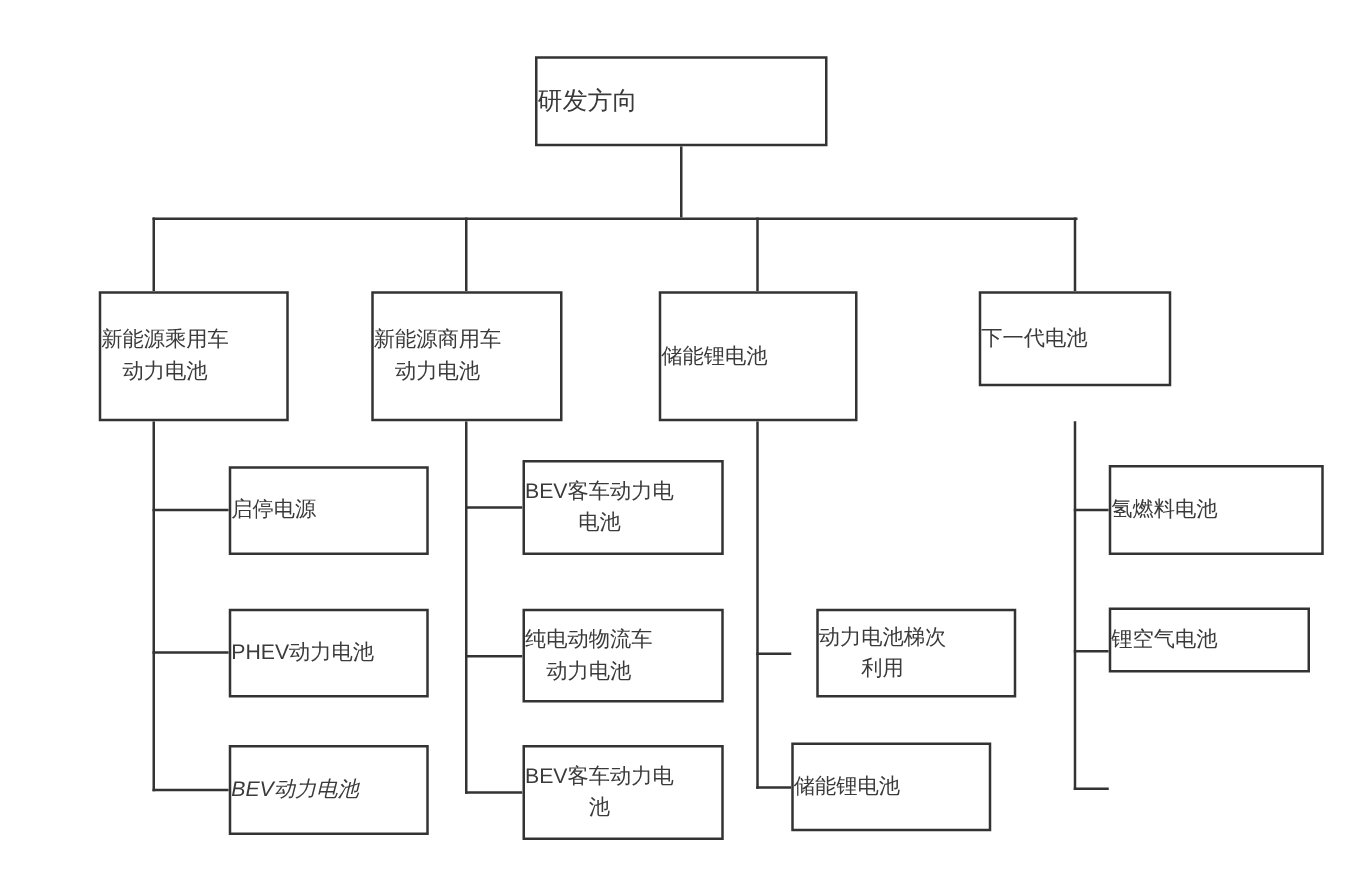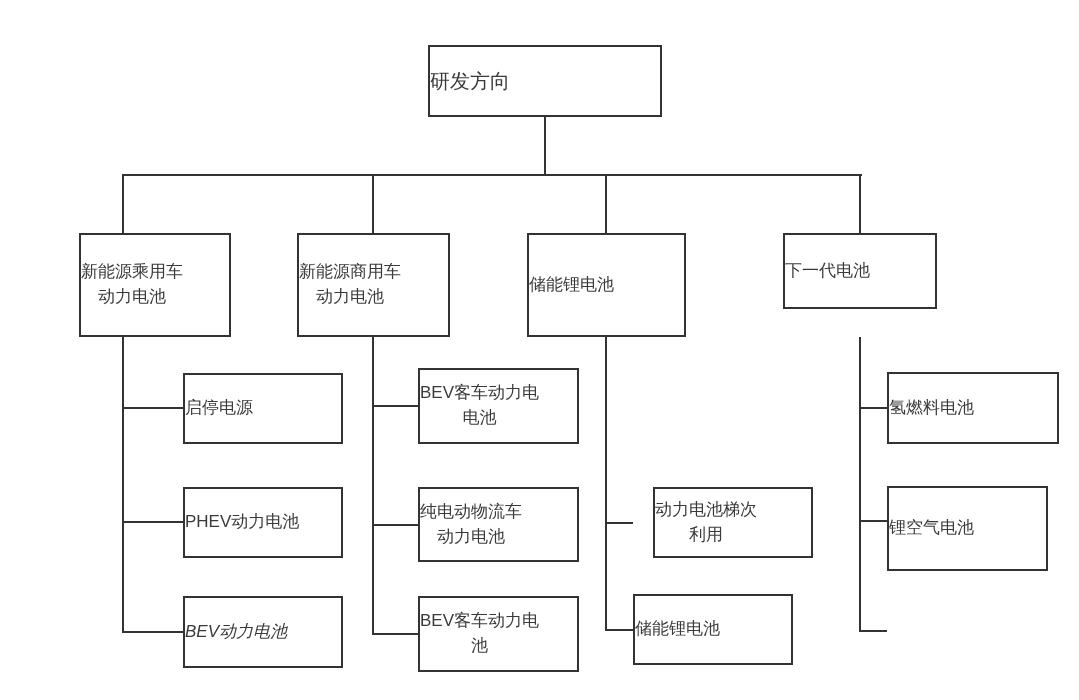--- a/index.html
+++ b/index.html
@@ -115,17 +115,17 @@
     <span>动力电池梯次
 利用</span>
   </div>
   <div class="node" style="left:633px; top:594px; width:160px; height:71px;">
     <span>储能锂电池</span>
   </div>
 
   <div class="node" style="left:887px; top:372px; width:172px; height:72px;">
     <span>氢燃料电池</span>
   </div>
-  <div class="node" style="left:887px; top:486px; width:161px; height:85px;">
+  <div class="node" style="left:887px; top:486px; width:161px; height:52px;">
     <span>锂空气电池</span>
   </div>
 
 </div>
 
 </body></html>

